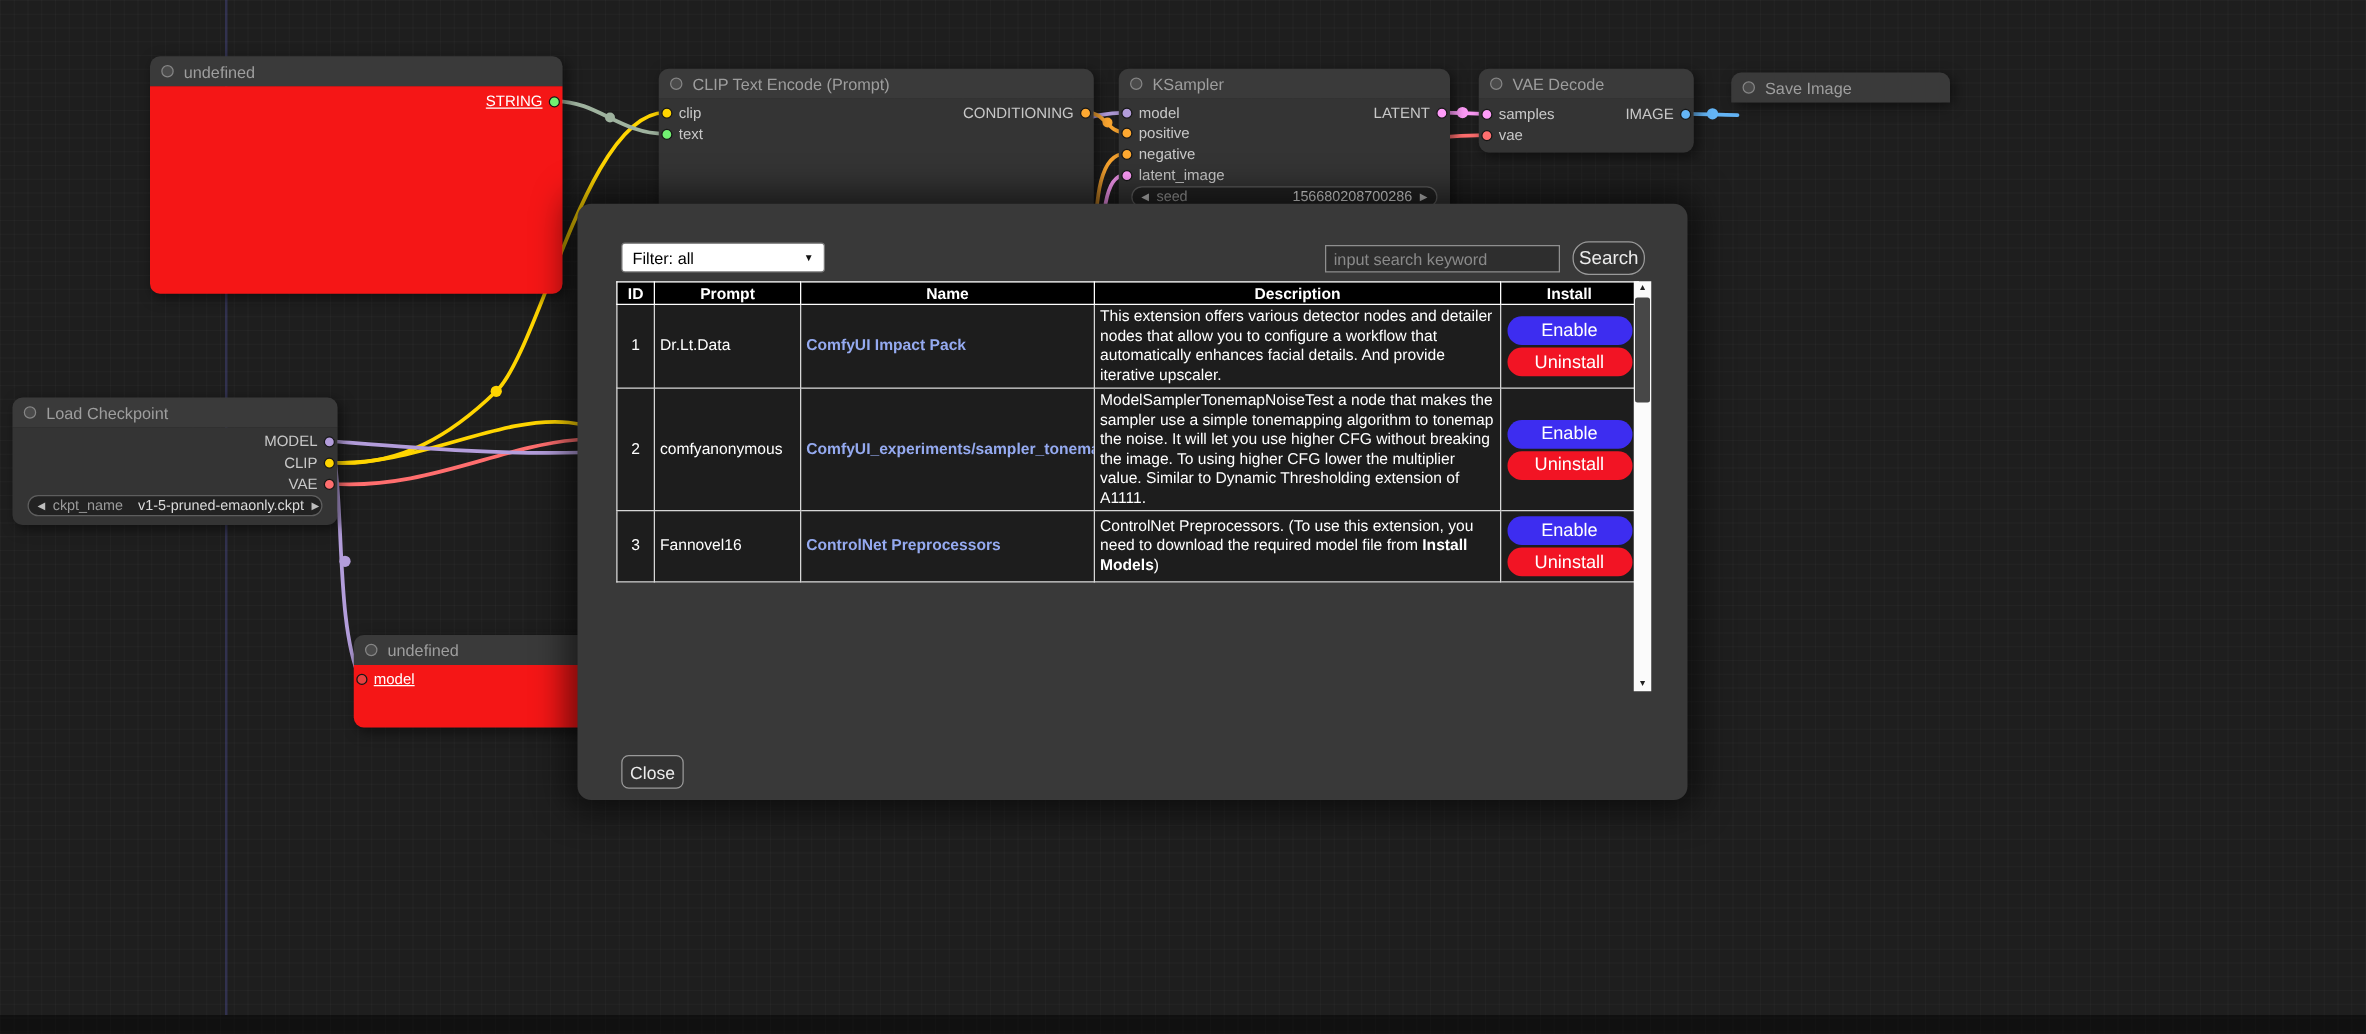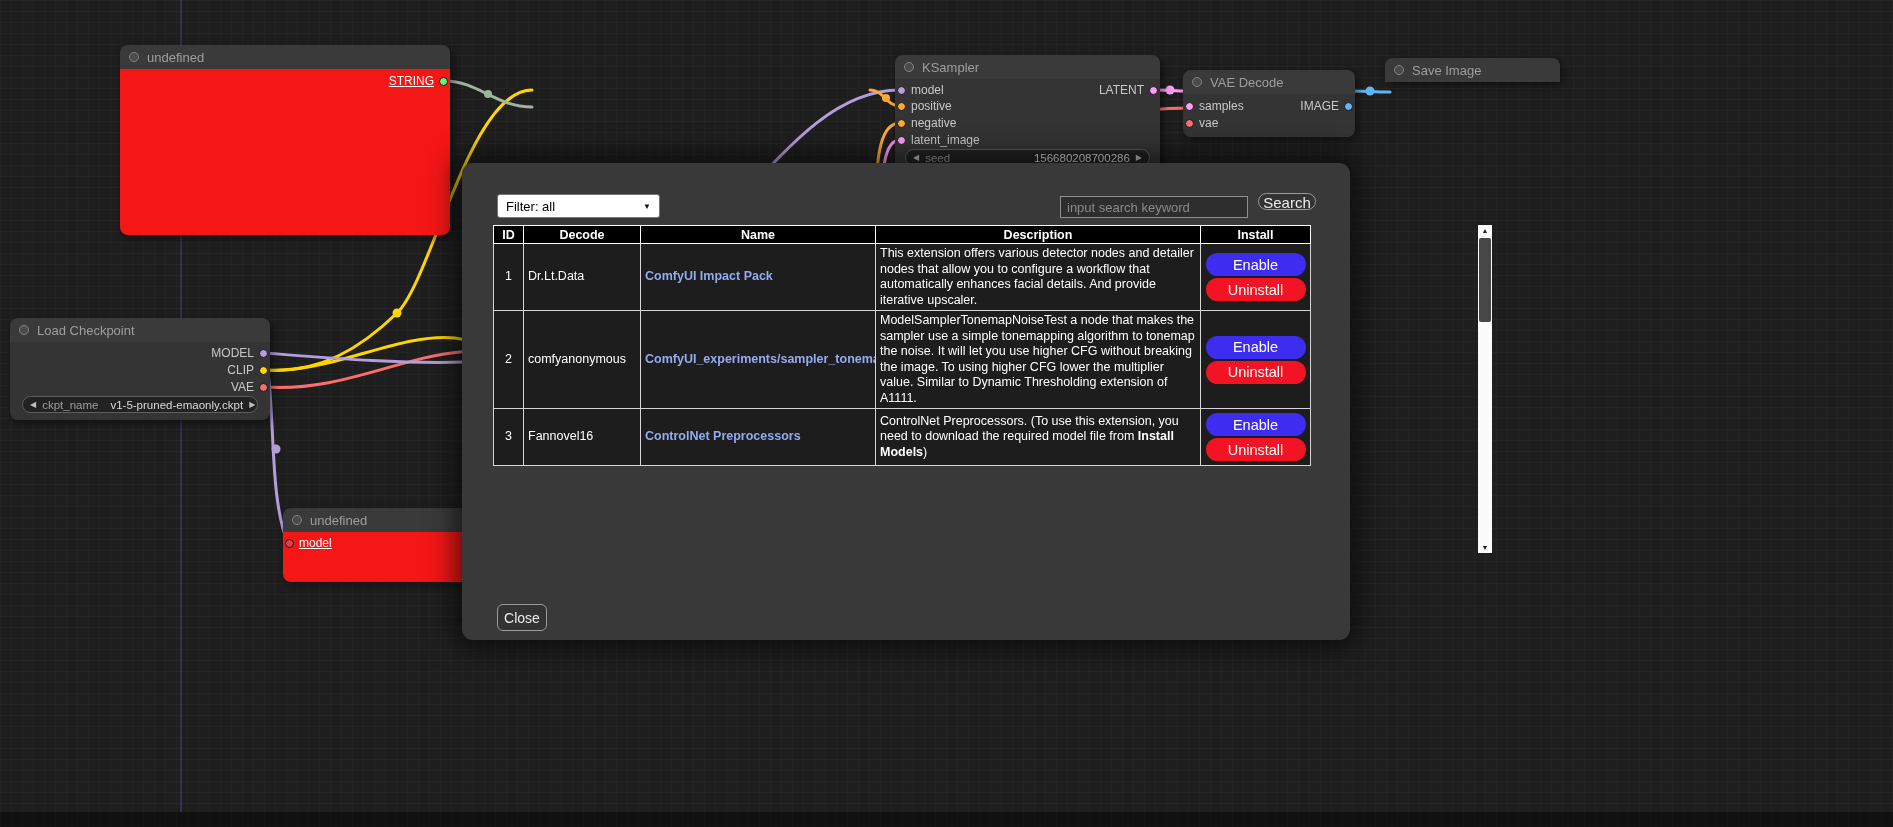--- a/index.html
+++ b/index.html
@@ -43,24 +43,24 @@
 
   .modal { position:absolute; left:462px; top:163px; width:888px; height:477px; background:#393939;
            border-radius:11px; box-shadow:0 0 26px 9px rgba(0,0,0,0.55); z-index:10; }
   .filter { position:absolute; left:35px; top:31px; width:163px; height:24px; background:#fff;
             border:1px solid #767676; border-radius:3px; display:flex; align-items:center;
             justify-content:space-between; padding:0 8px; font-size:13px; color:#000; cursor:pointer; }
   .filter .caret { font-size:8px; color:#111; }
   .search-input { position:absolute; left:598px; top:33px; width:188px; height:22px; background:#2e2e2e;
                   border:1px solid #8f8f8f; color:#ec4899; font-size:13px; padding:0 6px; font-family:inherit; }
   .search-input::placeholder { color:#8a8a8a; }
-  .search-btn { position:absolute; left:796px; top:30px; width:58px; height:17px; background:#333;
+  .search-btn { position:absolute; left:796px; top:30px; width:58px; height:27px; background:#333;
                 border:1px solid #9a9a9a; border-radius:13px; color:#ececec; font-size:15px; font-family:inherit; cursor:pointer; }
 
-  .tablewrap { position:absolute; left:31px; top:62px; width:999px; height:328px; }
+  .tablewrap { position:absolute; left:31px; top:62px; width:828px; height:328px; }
   table { border-collapse:collapse; table-layout:fixed; width:817px; color:#fff; }
   th { background:#000; border:1px solid #fff; font-size:12.5px; height:18px; padding:0 2px; font-weight:bold; }
   td { background:#1d1d1d; border:1px solid #d6d6d6; font-size:12.5px; padding:2px 4px; vertical-align:middle; line-height:15.5px; }
   td.cid { text-align:center; }
   td.cname { white-space:nowrap; overflow:hidden; }
   td.cname a { color:#95aaf0; font-weight:bold; text-decoration:none; font-size:12.5px; }
   td.cinstall { text-align:center; padding:2px; }
   .btn { display:block; width:100px; height:23px; margin:2px auto; border:none; border-radius:12px;
          color:#fff; font-size:14.5px; font-family:inherit; cursor:pointer; line-height:20px; }
   .btn.enable { background:#3d2df0; }
@@ -107,20 +107,40 @@
       <span>undefined</span>
     </div>
     <div class="n-body red" style="height:166px">
       <div class="srow out" style="top:4px">
         <span>STRING</span>
         <span class="dot d-string"></span>
       </div>
     </div>
   </div>
 
+  <div class="node" style="left:527px; top:55px; width:348px">
+    <div class="n-header">
+      <span class="n-dot"></span>
+      <span>CLIP Text Encode (Prompt)</span>
+    </div>
+    <div class="n-body" style="height:96px">
+      <div class="srow in" style="top:3px">
+        <span class="dot d-clip"></span>
+        <span>clip</span>
+      </div>
+      <div class="srow in" style="top:20px">
+        <span class="dot d-string"></span>
+        <span>text</span>
+      </div>
+      <div class="srow out" style="top:3px">
+        <span>CONDITIONING</span>
+        <span class="dot d-cond"></span>
+      </div>
+    </div>
+  </div>
 
   <div class="node" style="left:895px; top:55px; width:265px">
     <div class="n-header">
       <span class="n-dot"></span>
       <span>KSampler</span>
     </div>
     <div class="n-body" style="height:96px">
       <div class="srow in" style="top:3px">
         <span class="dot d-model"></span>
         <span>model</span>
@@ -144,21 +164,21 @@
       <div class="widget" style="left:10px; top:70px; width:245px">
         <span class="warr">◀</span>
         <span>seed</span>
         <span class="sp"></span>
         <span class="wval">156680208700286</span>
         <span class="warr">▶</span>
       </div>
     </div>
   </div>
 
-  <div class="node" style="left:1183px; top:70px; width:172px">
+  <div class="node" style="left:1183px; top:55px; width:172px">
     <div class="n-header">
       <span class="n-dot"></span>
       <span>VAE Decode</span>
     </div>
     <div class="n-body" style="height:43px">
       <div class="srow in" style="top:4px">
         <span class="dot d-latent"></span>
         <span>samples</span>
       </div>
       <div class="srow in" style="top:21px">
@@ -233,21 +253,21 @@
         <colgroup>
           <col style="width:30px">
             <col style="width:117px">
             <col style="width:235px">
             <col style="width:325px">
             <col style="width:110px">
         </colgroup>
         <thead>
           <tr>
             <th>ID</th>
-            <th>Decode</th>
+            <th>Prompt</th>
             <th>Name</th>
             <th>Description</th>
             <th>Install</th>
           </tr>
         </thead>
         <tbody>
           <tr>
             <td class="cid">1</td>
             <td>Dr.Lt.Data</td>
             <td class="cname"><a href="#">ComfyUI Impact Pack</a></td>

